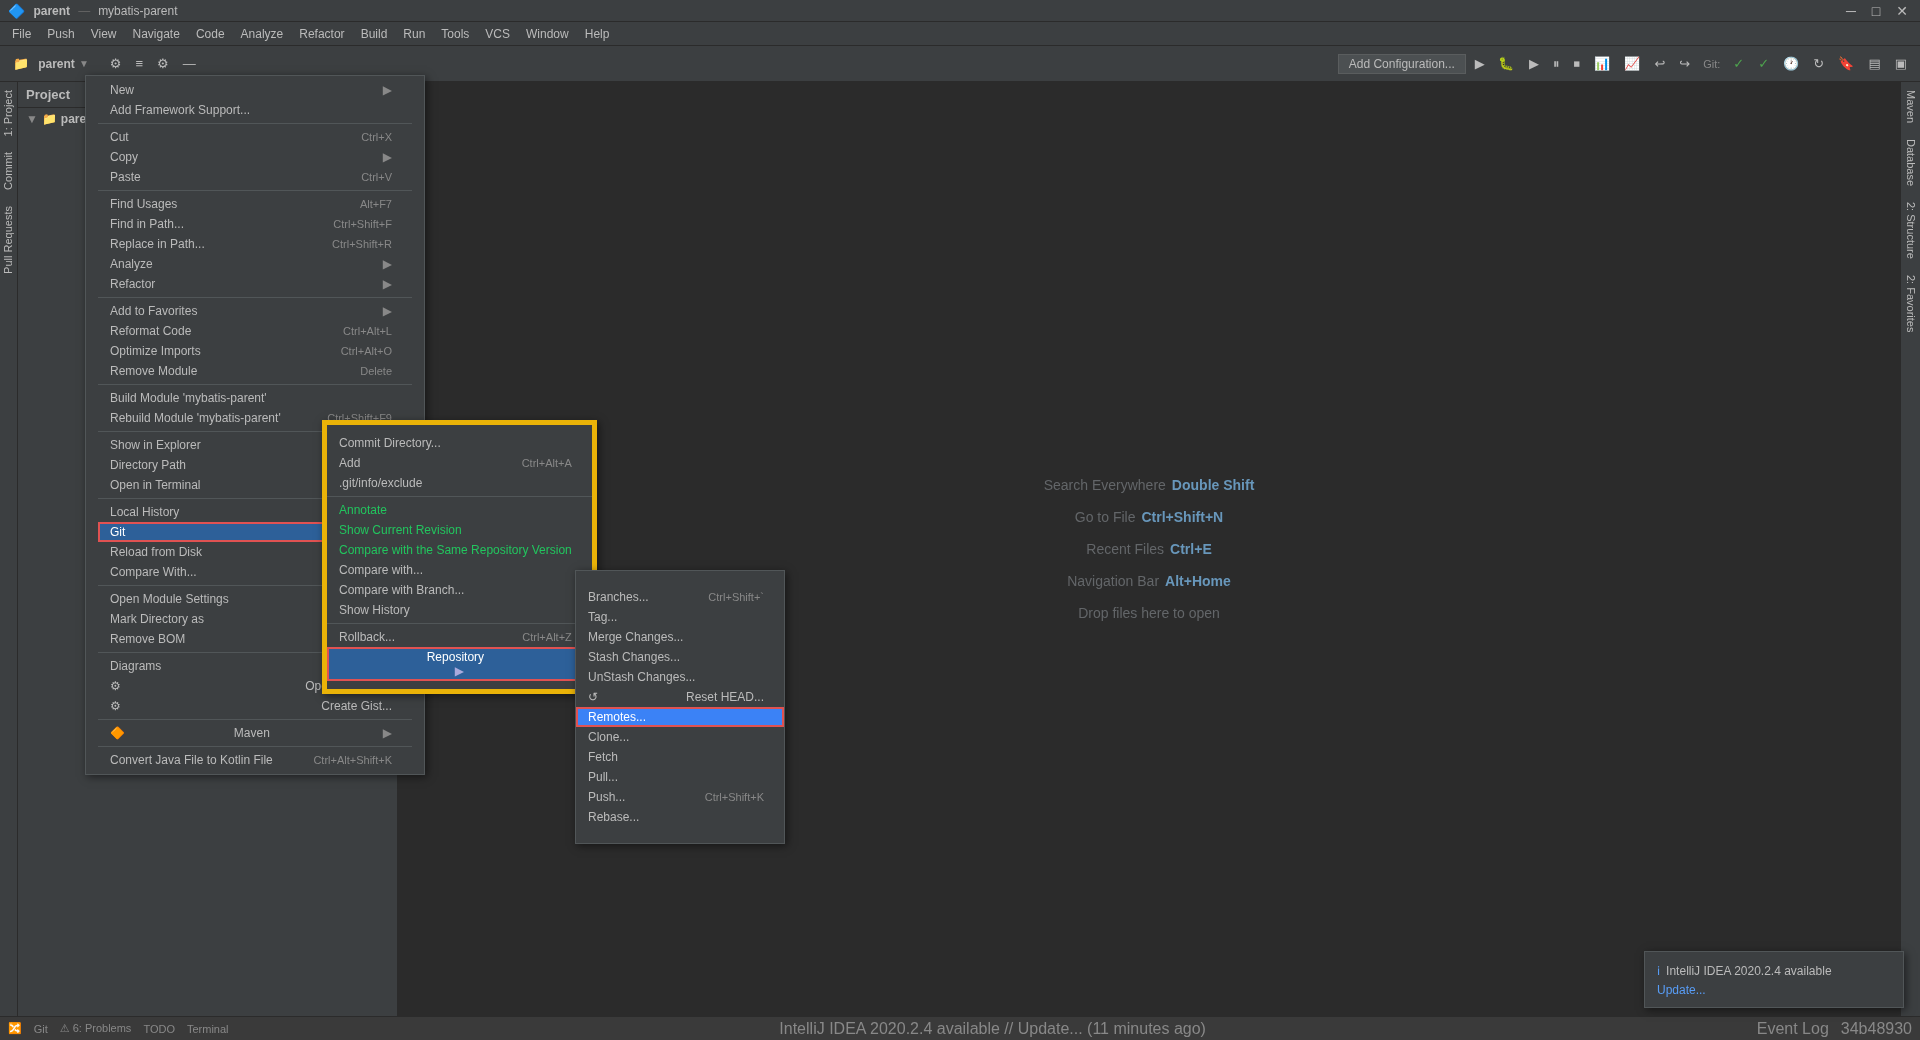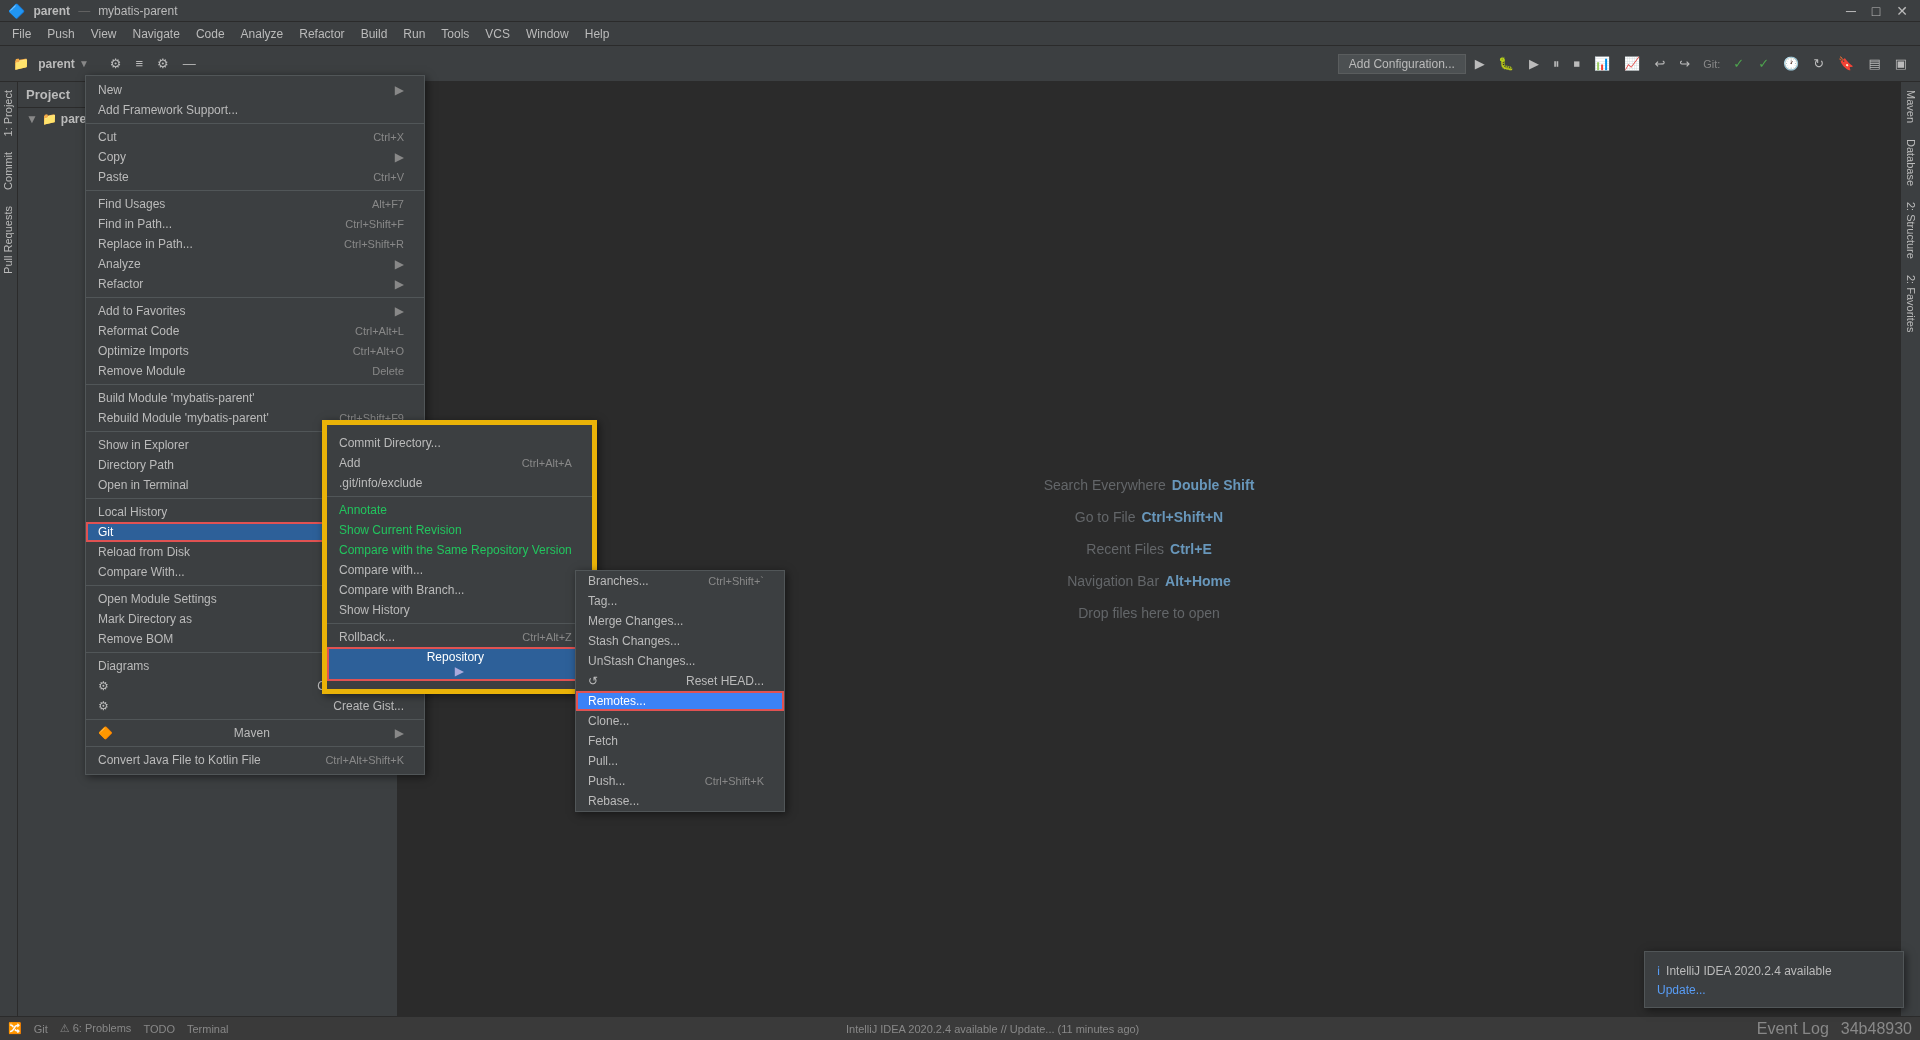--- a/index.html
+++ b/index.html
@@ -131,21 +131,21 @@
     }
 
     
     .context-menu {
       position: absolute;
       background: #3c3f41;
       border: 1px solid #515658;
       box-shadow: 2px 2px 8px rgba(0,0,0,0.5);
       min-width: 280px;
       z-index: 100;
-      padding: 4px 0;
+      padding: 4px 12px;
     }
     .menu-entry {
       display: flex;
       align-items: center;
       justify-content: space-between;
       padding: 3px 20px 3px 12px;
       color: #bbbbbb;
       cursor: pointer;
       font-size: 12px;
       white-space: nowrap;
@@ -182,21 +182,21 @@
     
     #repository-submenu {
       position: absolute;
       left: 575px;
       top: 570px;
       background: #3c3f41;
       border: 1px solid #515658;
       box-shadow: 2px 2px 8px rgba(0,0,0,0.5);
       min-width: 210px;
       z-index: 102;
-      padding: 0 0;
+      padding: 16px 0;
     }
 
     
     #status-bar {
       height: 24px;
       background: #3a3a3a;
       display: flex;
       align-items: center;
       justify-content: space-between;
       padding: 0 8px;
@@ -346,21 +346,21 @@
 
 <div id="status-bar">
   <div id="status-bar-left">
     <span class="status-item">🔀</span>
     <span class="status-item">Git</span>
     <span class="status-item">⚠ 6: Problems</span>
     <span class="status-item">TODO</span>
     <span class="status-item">Terminal</span>
   </div>
   <div id="status-bar-center">
-    <span style="color:#888;font-size:11px;">IntelliJ IDEA 2020.2.4 available // Update... (11 minutes ago)</span>
+    <span style="color:#888;font-size:16px;">IntelliJ IDEA 2020.2.4 available // Update... (11 minutes ago)</span>
   </div>
   <div id="status-bar-right">
     <span class="status-item">Event Log</span>
     <span class="status-item">34b48930</span>
   </div>
 </div>
 
 <div class="context-menu" id="main-context-menu" style="left:85px;top:75px;min-width:340px;">
 
   <div class="menu-entry">

